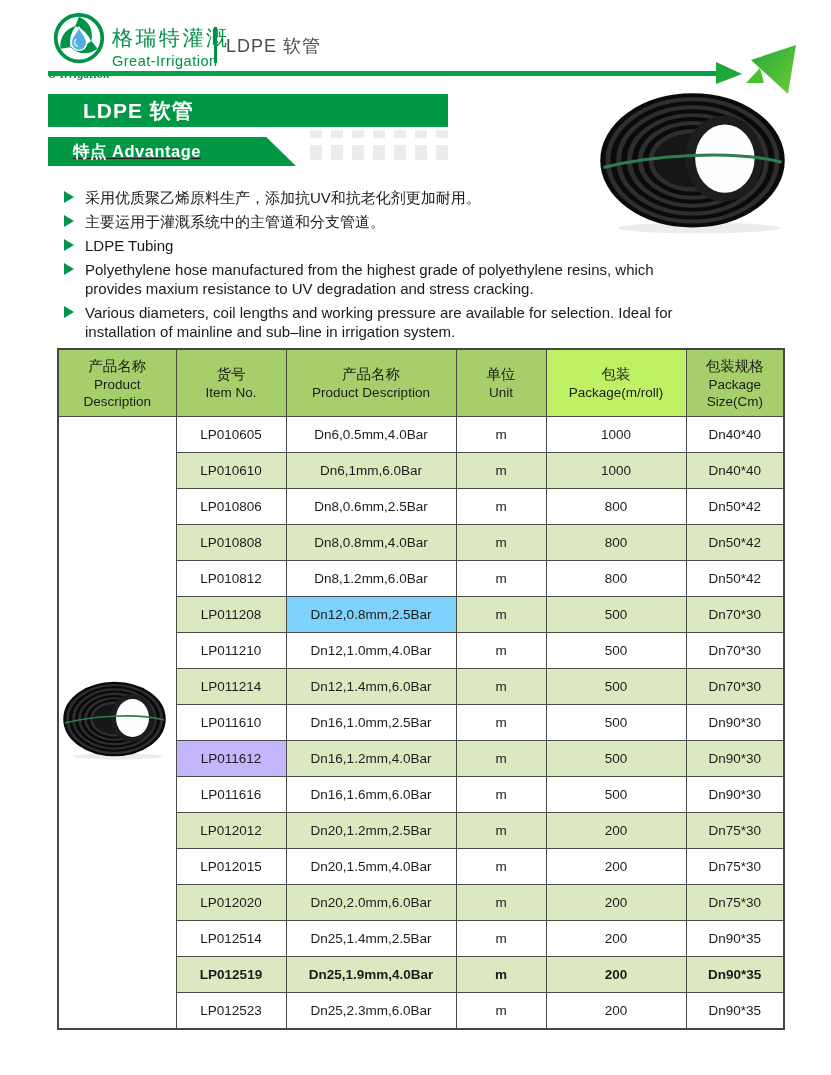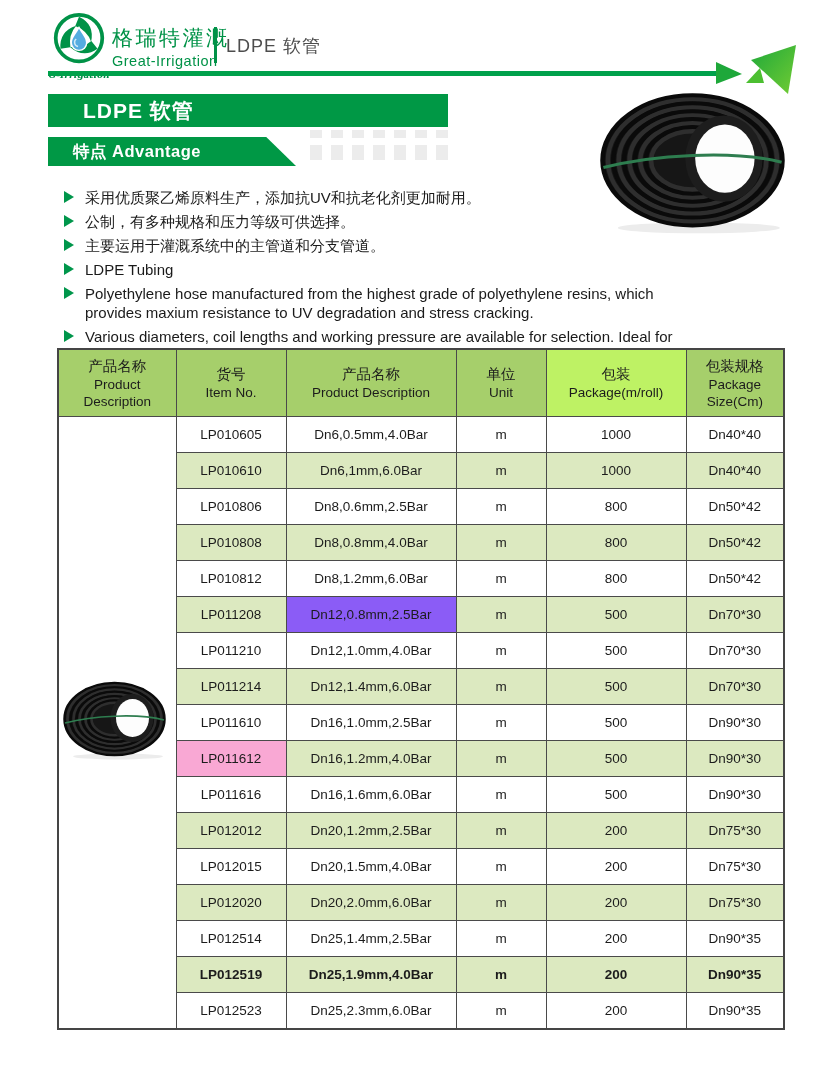--- a/index.html
+++ b/index.html
@@ -16,21 +16,21 @@
   .vline{position:absolute;left:214px;top:27px;width:3px;height:36px;background:#009247;}
   .doc-title{position:absolute;left:226px;top:34px;font-size:18px;color:#4d4d4d;letter-spacing:1px;}
   .rule{position:absolute;left:48px;top:71px;width:668px;height:5px;background:#00a14b;}
   .arrows{position:absolute;left:700px;top:36px;}
 
   
   .bar-main{position:absolute;left:48px;top:94px;width:400px;height:33px;background:#009845;
             display:flex;align-items:center;}
   .bar-main span{color:#fff;font-weight:bold;font-size:21px;letter-spacing:1px;padding-left:35px;}
   .bar-adv{position:absolute;left:48px;top:137px;width:248px;height:29px;background:#009845;
-           clip-path:polygon(0 0,88% 0,100% 100%,0 100%);display:flex;align-items:center;}
+           clip-path:polygon(0 0,88% 0,100% 100%,0 100%);display:flex;align-items:center;text-decoration:underline;}
   .bar-adv span{color:#fff;font-weight:bold;font-size:16.5px;padding-left:25px;letter-spacing:.5px;}
   .dashes{position:absolute;background:repeating-linear-gradient(90deg,#ececec 0 12px,transparent 12px 21px);}
   .d1{left:310px;top:130px;width:140px;height:8px;}
   .d2{left:310px;top:145px;width:138px;height:15px;}
 
   
   .hero{position:absolute;left:598px;top:90px;width:198px;height:148px;}
 
   
   .features{position:absolute;left:48px;top:172px;width:630px;margin:16px;padding:0;list-style:none;}
@@ -108,21 +108,20 @@
         <ellipse cx="105" cy="76" rx="58" ry="41.199999999999996" fill="none" stroke="#2e2e2e" stroke-width="5"></ellipse>
         <ellipse cx="105" cy="76" rx="52" ry="36.8" fill="none" stroke="#0a0a0a" stroke-width="5"></ellipse>
         <ellipse cx="105" cy="76" rx="46" ry="32.4" fill="none" stroke="#2e2e2e" stroke-width="5"></ellipse>
     <ellipse cx="140" cy="74" rx="43" ry="48" fill="#1d1d1d"></ellipse>
     <ellipse cx="141" cy="74" rx="33" ry="38" fill="#fdfdfd"></ellipse>
     <path d="M6,84 C60,70 150,64 204,78" fill="none" stroke="#2e7d4f" stroke-width="3.5"></path>
   </svg></div>
 
   <ul class="features">
       <li><span class="tri"></span><span>采用优质聚乙烯原料生产，添加抗UV和抗老化剂更加耐用。</span></li>
-      <li><span class="tri"></span><span>公制，有多种规格和压力等级可供选择。</span></li>
       <li><span class="tri"></span><span>主要运用于灌溉系统中的主管道和分支管道。</span></li>
       <li><span class="tri"></span><span>LDPE Tubing</span></li>
       <li><span class="tri"></span><span>Polyethylene hose manufactured from the highest grade of polyethylene resins, which provides maxium resistance to UV degradation and stress cracking.</span></li>
       <li><span class="tri"></span><span>Various diameters, coil lengths and working pressure are available for selection. Ideal for installation of mainline and sub–line in irrigation system.</span></li>
     </ul>
 
   <table class="spec">
     <colgroup>
       <col style="width:118px">
         <col style="width:110px">
@@ -207,21 +206,21 @@
         </tr>
         <tr>
           <td>LP010812</td>
           <td>Dn8,1.2mm,6.0Bar</td>
           <td>m</td>
           <td>800</td>
           <td>Dn50*42</td>
         </tr>
         <tr style="background: rgb(220, 233, 192);">
           <td style="background: rgb(220, 233, 192);">LP011208</td>
-          <td style="background: #8b5cf6;">Dn12,0.8mm,2.5Bar</td>
+          <td style="background: #7dd3fc;">Dn12,0.8mm,2.5Bar</td>
           <td style="background: rgb(220, 233, 192);">m</td>
           <td style="background: rgb(220, 233, 192);">500</td>
           <td style="background: rgb(220, 233, 192);">Dn70*30</td>
         </tr>
         <tr>
           <td>LP011210</td>
           <td>Dn12,1.0mm,4.0Bar</td>
           <td>m</td>
           <td>500</td>
           <td>Dn70*30</td>
@@ -234,21 +233,21 @@
           <td style="background: rgb(220, 233, 192);">Dn70*30</td>
         </tr>
         <tr>
           <td>LP011610</td>
           <td>Dn16,1.0mm,2.5Bar</td>
           <td>m</td>
           <td>500</td>
           <td>Dn90*30</td>
         </tr>
         <tr style="background: rgb(220, 233, 192);">
-          <td style="background: #f9a8d4;">LP011612</td>
+          <td style="background: #c4b5fd;">LP011612</td>
           <td style="background: rgb(220, 233, 192);">Dn16,1.2mm,4.0Bar</td>
           <td style="background: rgb(220, 233, 192);">m</td>
           <td style="background: rgb(220, 233, 192);">500</td>
           <td style="background: rgb(220, 233, 192);">Dn90*30</td>
         </tr>
         <tr>
           <td>LP011616</td>
           <td>Dn16,1.6mm,6.0Bar</td>
           <td>m</td>
           <td>500</td>

